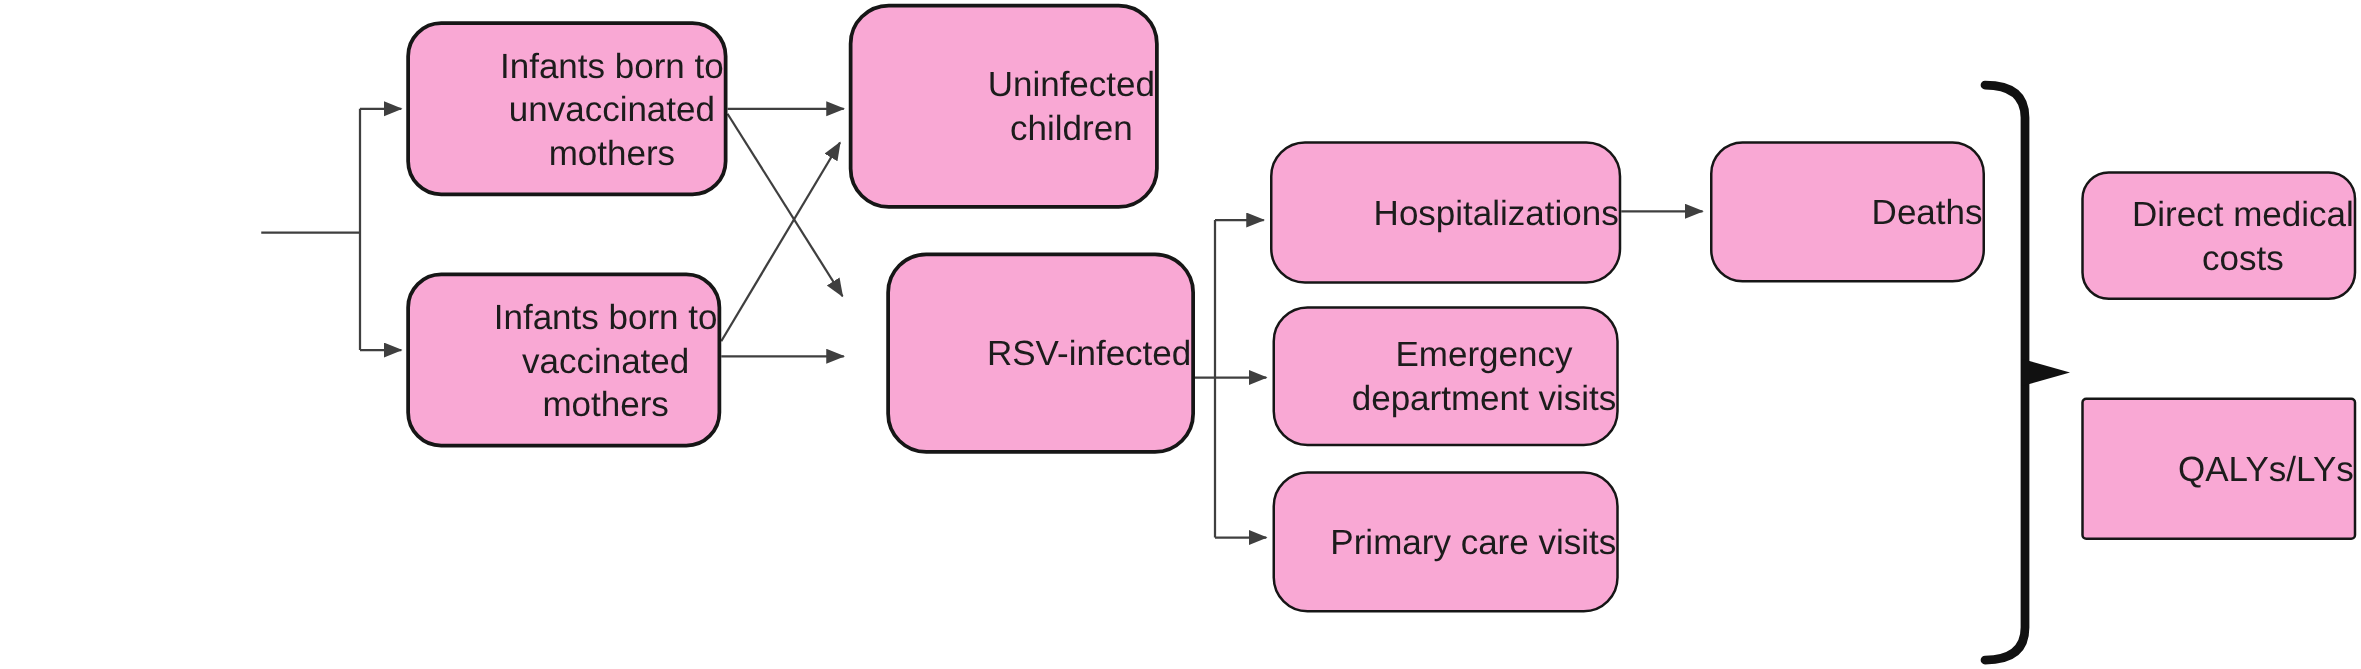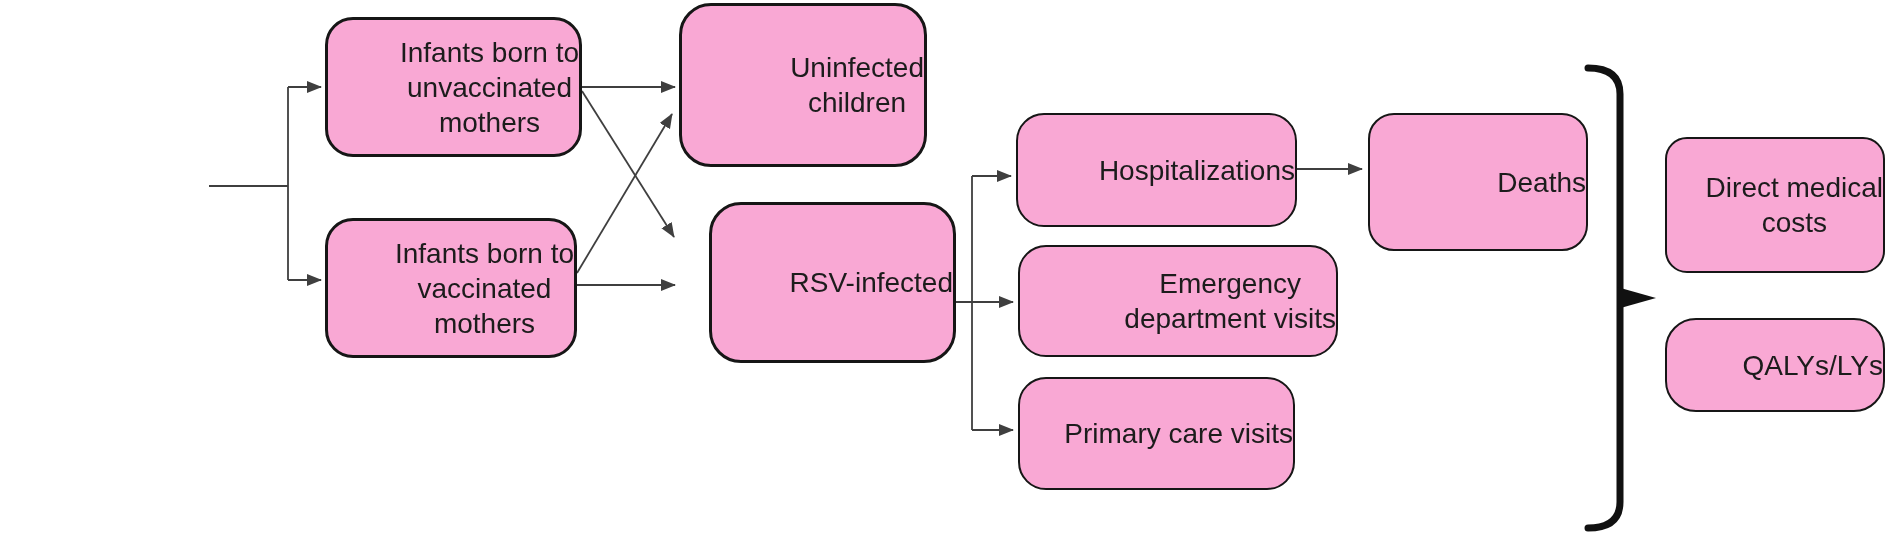--- a/index.html
+++ b/index.html
@@ -40,25 +40,25 @@
   }
   .thin { border-width: 2.5px; }
 
   
   #node-start            { left: 4px;    top: 14px;  width: 206px; height: 334px; border-radius: 45px; }
   #node-unvaccinated     { left: 325px;  top: 17px;  width: 257px; height: 140px; border-radius: 28px; }
   #node-vaccinated       { left: 325px;  top: 218px; width: 252px; height: 140px; border-radius: 28px; }
   #node-uninfected       { left: 679px;  top: 3px;   width: 248px; height: 164px; border-radius: 32px; }
   #node-rsv              { left: 709px;  top: 202px; width: 247px; height: 161px; border-radius: 32px; }
   #node-hospitalizations { left: 1016px; top: 113px; width: 281px; height: 114px; border-radius: 28px; padding-left: 36px; }
-  #node-emergency        { left: 1018px; top: 245px; width: 320px; height: 112px; border-radius: 28px; }
+  #node-emergency        { left: 1018px; top: 245px; width: 277px; height: 112px; border-radius: 28px; }
   #node-primary          { left: 1018px; top: 377px; width: 277px; height: 113px; border-radius: 28px; padding-left: 16px; }
-  #node-deaths           { left: 1368px; top: 113px; width: 220px; height: 138px; border-radius: 26px; }
-  #node-direct-costs     { left: 1665px; top: 137px; width: 220px; height: 136px; border-radius: 22px; }
-  #node-qalys            { left: 1665px; top: 318px; width: 220px; height: 94px; border-radius: 31px; }
+  #node-deaths           { left: 1368px; top: 113px; width: 220px; height: 113px; border-radius: 26px; }
+  #node-direct-costs     { left: 1665px; top: 137px; width: 220px; height: 103px; border-radius: 22px; }
+  #node-qalys            { left: 1665px; top: 318px; width: 220px; height: 114px; border-radius: 4px; }
 </style>
 </head>
 <body>
 
 <div id="canvas">
 
   <svg id="connector-layer" width="1889" height="535" viewBox="0 0 1889 535">
     <defs>
       <marker id="arrow" markerUnits="userSpaceOnUse" markerWidth="16" markerHeight="13" refX="14" refY="6" orient="auto">
         <path d="M0,0 L15,6 L0,12 Z" fill="#3f3f3f"></path>

